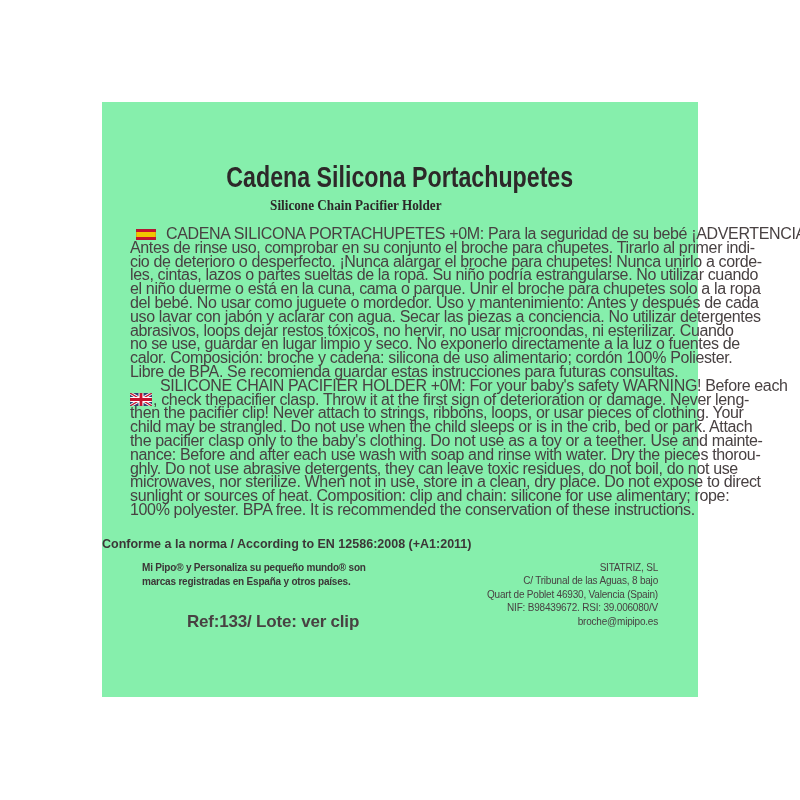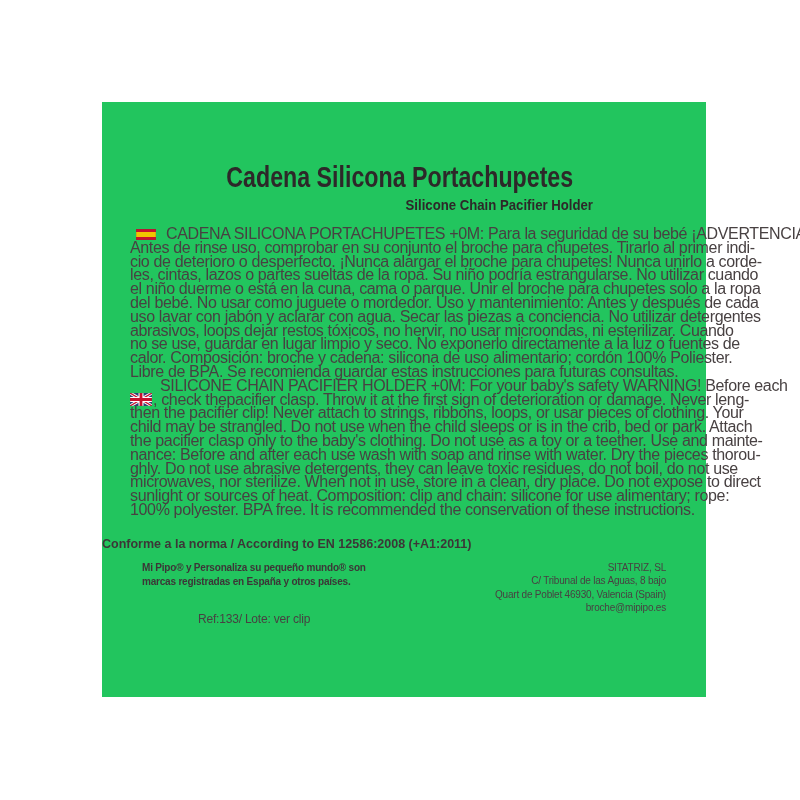--- a/index.html
+++ b/index.html
@@ -2,33 +2,33 @@
 <html><head>
 <meta charset="utf-8">
 <style>
   html,body{margin:0;padding:0;}
   body{
     width:800px;height:800px;background:#ffffff;position:relative;
     font-family:"Liberation Sans", sans-serif;overflow:hidden;
   }
   .panel{
     position:absolute;left:102px;top:102px;width:596px;height:595px;
-    background:#22c55e;
-    padding-left:8px;
+    background:#86efac;
   }
   .title{
     position:absolute;left:0;top:58px;width:596px;text-align:center;
     margin:0;color:#2d2829;font-weight:700;font-size:29px;line-height:34px;
     white-space:nowrap;
   }
   .title > span{display:inline-block;transform:scaleX(0.80);transform-origin:center;letter-spacing:0px;}
   .subtitle{
-    position:absolute;left:0;top:94px;width:508px;text-align:right;
+    position:absolute;left:0;top:94px;width:508px;text-align:center;
     margin:0;color:#2d2829;font-weight:700;font-size:15.5px;line-height:18px;
     white-space:nowrap;
+    font-family:Liberation Serif, serif;
   }
   .subtitle > span{display:inline-block;transform:scaleX(0.85);transform-origin:center;}
   .body-text{
     position:absolute;left:28px;top:125px;width:540px;
     color:#484142;font-size:16px;letter-spacing:-0.35px;
   }
   .tline{
     line-height:13.8px;height:13.8px;white-space:nowrap;
     text-align:justify;text-align-last:justify;
   }
@@ -40,22 +40,22 @@
   .conformity{
     position:absolute;left:0;top:435px;width:596px;text-align:left;
     color:#3c3637;font-weight:700;font-size:12.5px;white-space:nowrap;
   }
   .trademark{
     position:absolute;left:40px;top:459px;width:300px;
     color:#3c3637;font-weight:700;font-size:10px;line-height:14.2px;
     letter-spacing:-0.2px;
   }
   .ref{
-    position:absolute;left:96px;top:510px;
-    color:#484142;font-size:12px;letter-spacing:-0.2px;
+    position:absolute;left:85px;top:510px;
+    color:#484142;font-size:17px;letter-spacing:-0.2px;font-weight:bold;
   }
   .address{
     position:absolute;right:40px;top:459px;width:320px;text-align:right;
     color:#484142;font-size:10px;line-height:13.4px;letter-spacing:-0.2px;
   }
 </style>
 </head>
 <body>
 
 <div class="panel">
@@ -104,15 +104,16 @@
     <div>Mi Pipo® y Personaliza su pequeño mundo® son</div>
     <div>marcas registradas en España y otros países.</div>
   </div>
 
   <div class="ref">Ref:133/ Lote: ver clip</div>
 
   <div class="address">
     <div>SITATRIZ, SL</div>
     <div>C/ Tribunal de las Aguas, 8 bajo</div>
     <div>Quart de Poblet 46930, Valencia (Spain)</div>
+    <div>NIF: B98439672. RSI: 39.006080/V</div>
     <div>broche@mipipo.es</div>
   </div>
 </div>
 
 </body></html>

